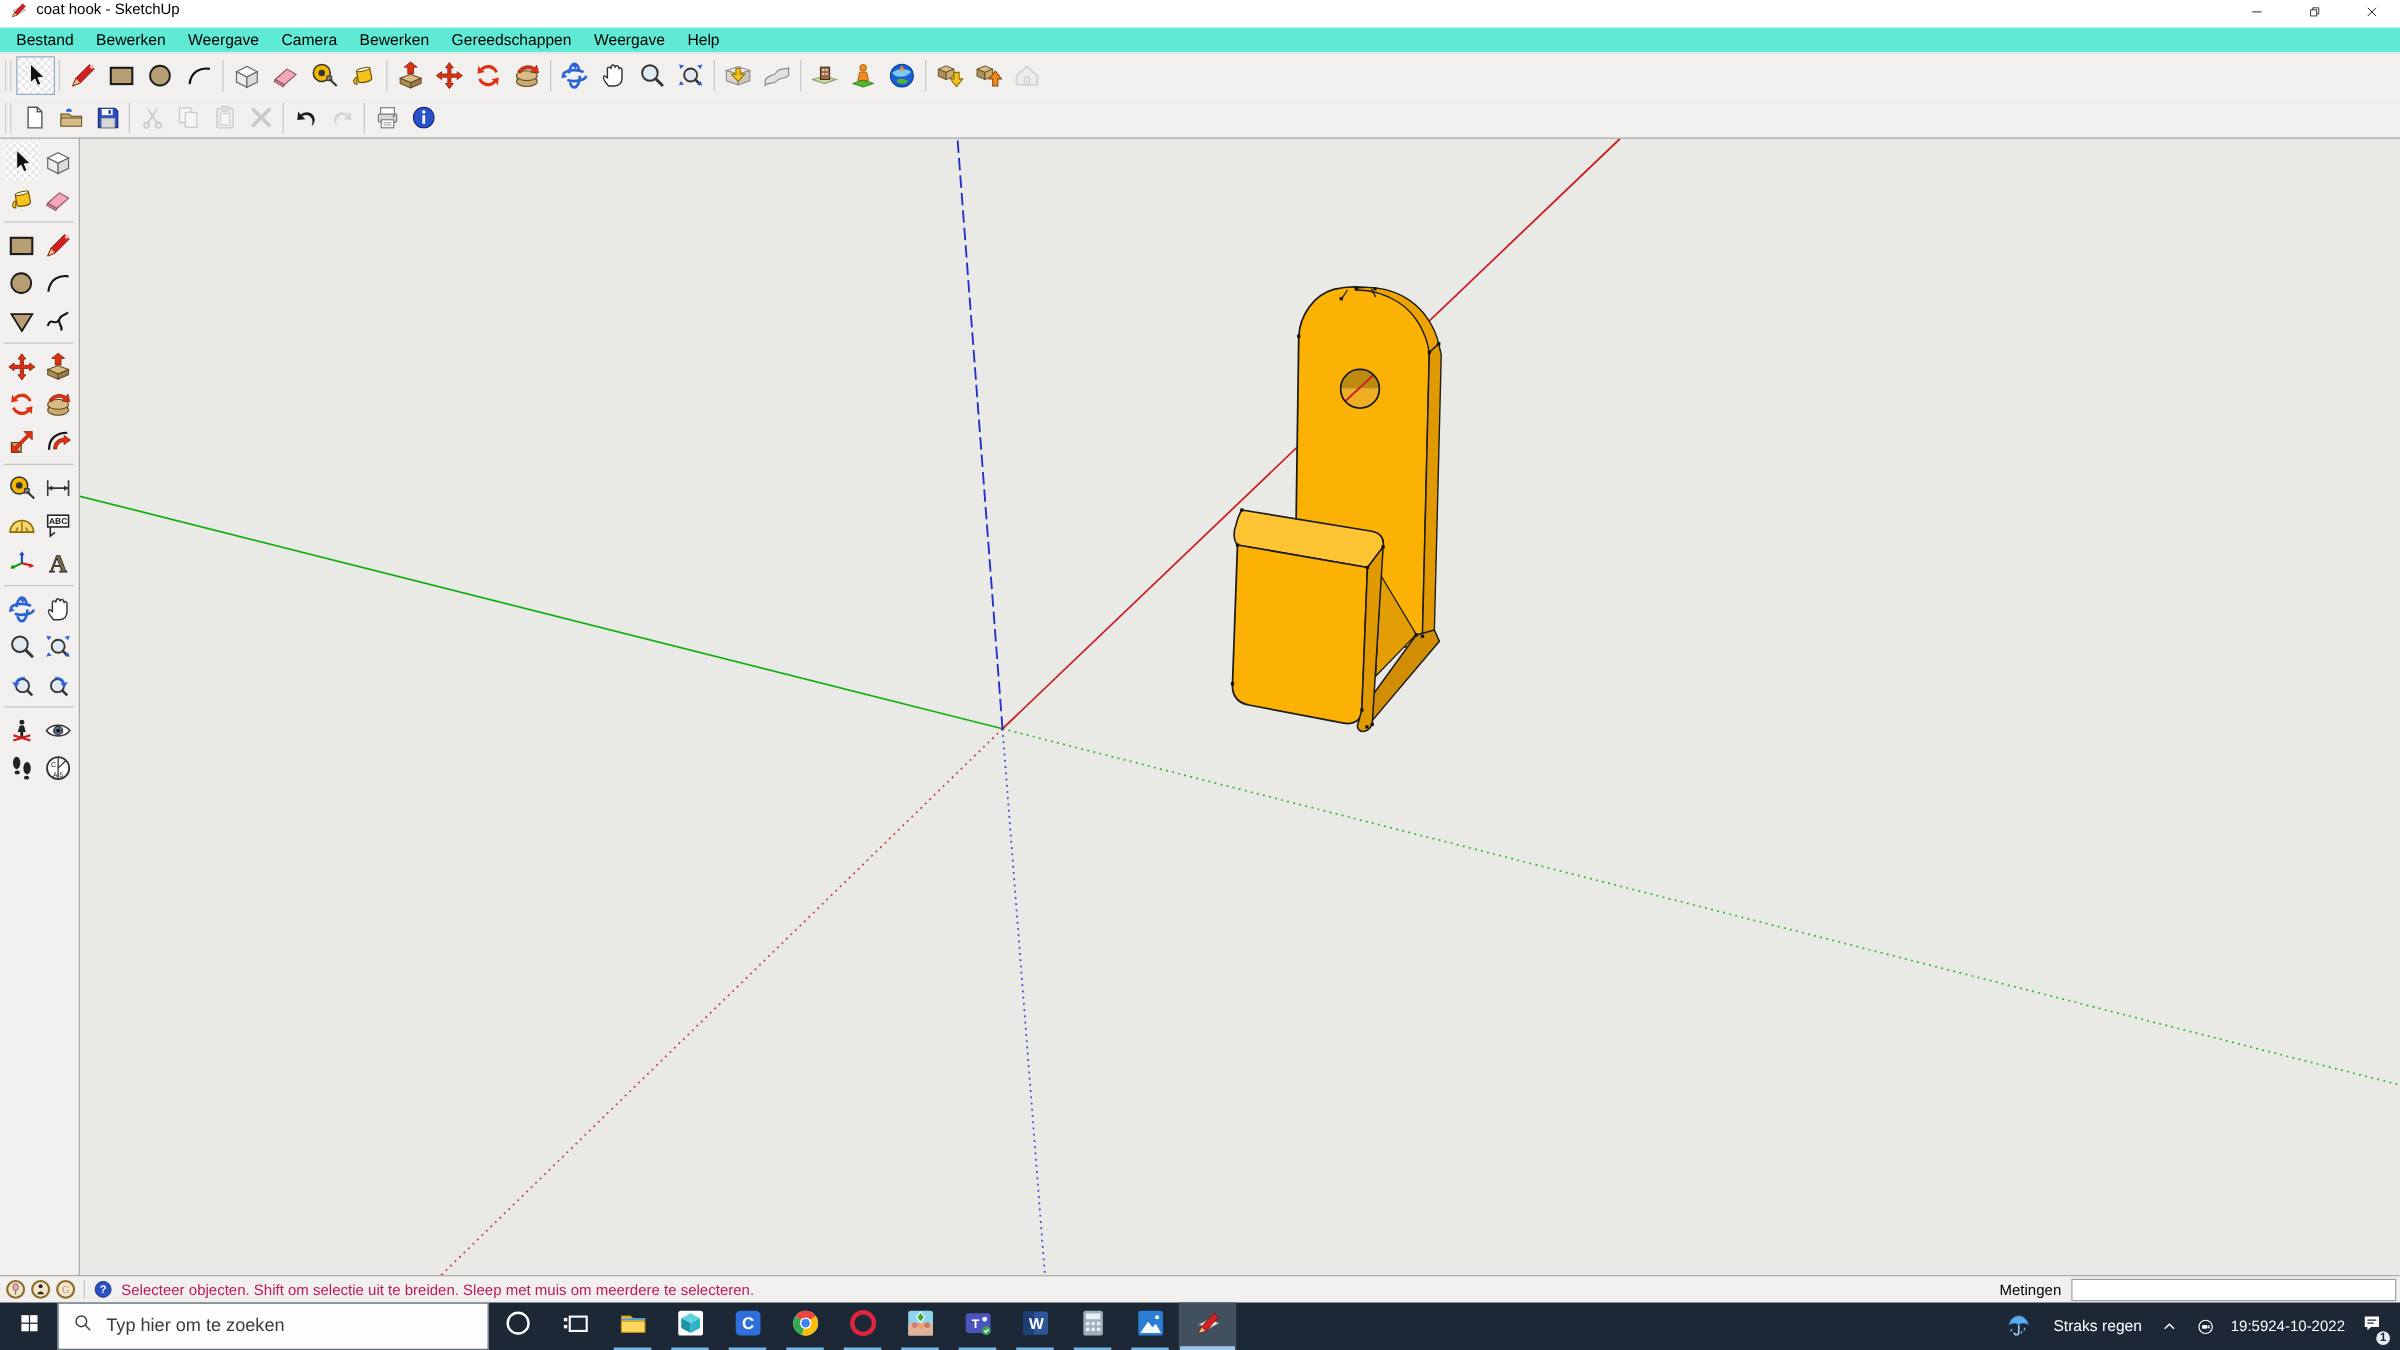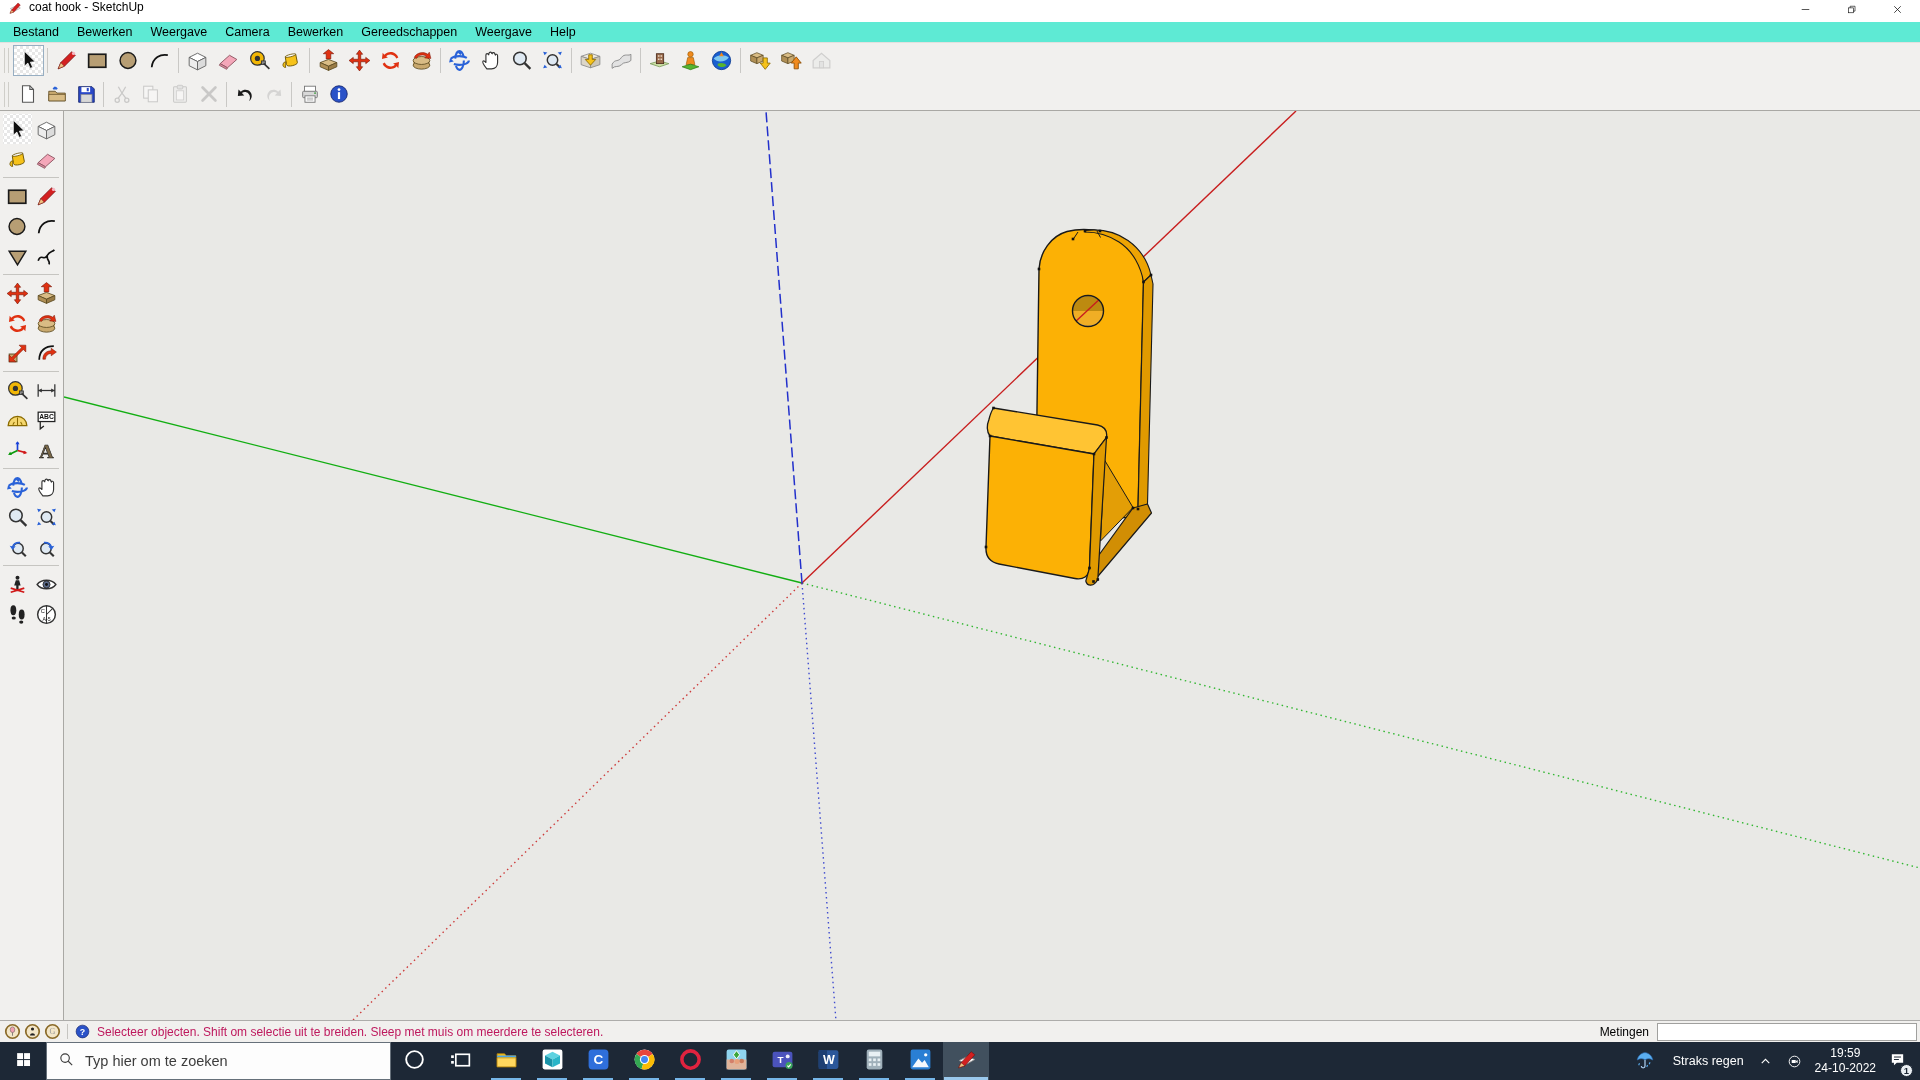--- a/index.html
+++ b/index.html
@@ -71,21 +71,21 @@
   .task-btn{width:46px;display:flex;align-items:center;justify-content:center;position:relative}
   .task-btn svg{width:25px;height:25px}
   .task-btn.running::after{content:"";position:absolute;left:8px;right:8px;bottom:0;height:2px;background:#76b6e8}
   .task-btn.active{background:#41505e}
   .task-btn.active::after{content:"";position:absolute;left:1px;right:1px;bottom:0;height:3px;background:#9ac9ed}
   .tray{margin-left:auto;display:flex;align-items:center;padding-right:4px}
   .tray-item{display:flex;align-items:center;justify-content:center;height:100%;padding:0 7px}
   .weather{gap:17px;font-size:12.5px}
   .weather svg{width:22px;height:22px}
   .tray-ic svg{width:15px;height:15px;display:block}
-  .clock{flex-direction:column;font-size:12px;line-height:15px;text-align:center;padding:0 6px}
+  .clock{flex-direction:row;font-size:12px;line-height:15px;text-align:center;padding:0 6px}
   .action{position:relative;padding:0 10px 0 7px}
   .action svg{width:17px;height:17px}
   .badge{position:absolute;right:3px;bottom:3px;width:13px;height:13px;border-radius:50%;
     background:#e9eef2;color:#1d2836;border:1px solid #1d2836;font-size:9.5px;font-weight:bold;
     display:flex;align-items:center;justify-content:center;box-sizing:border-box}
 </style>
 </head>
 <body>
 
 <div class="titlebar">

